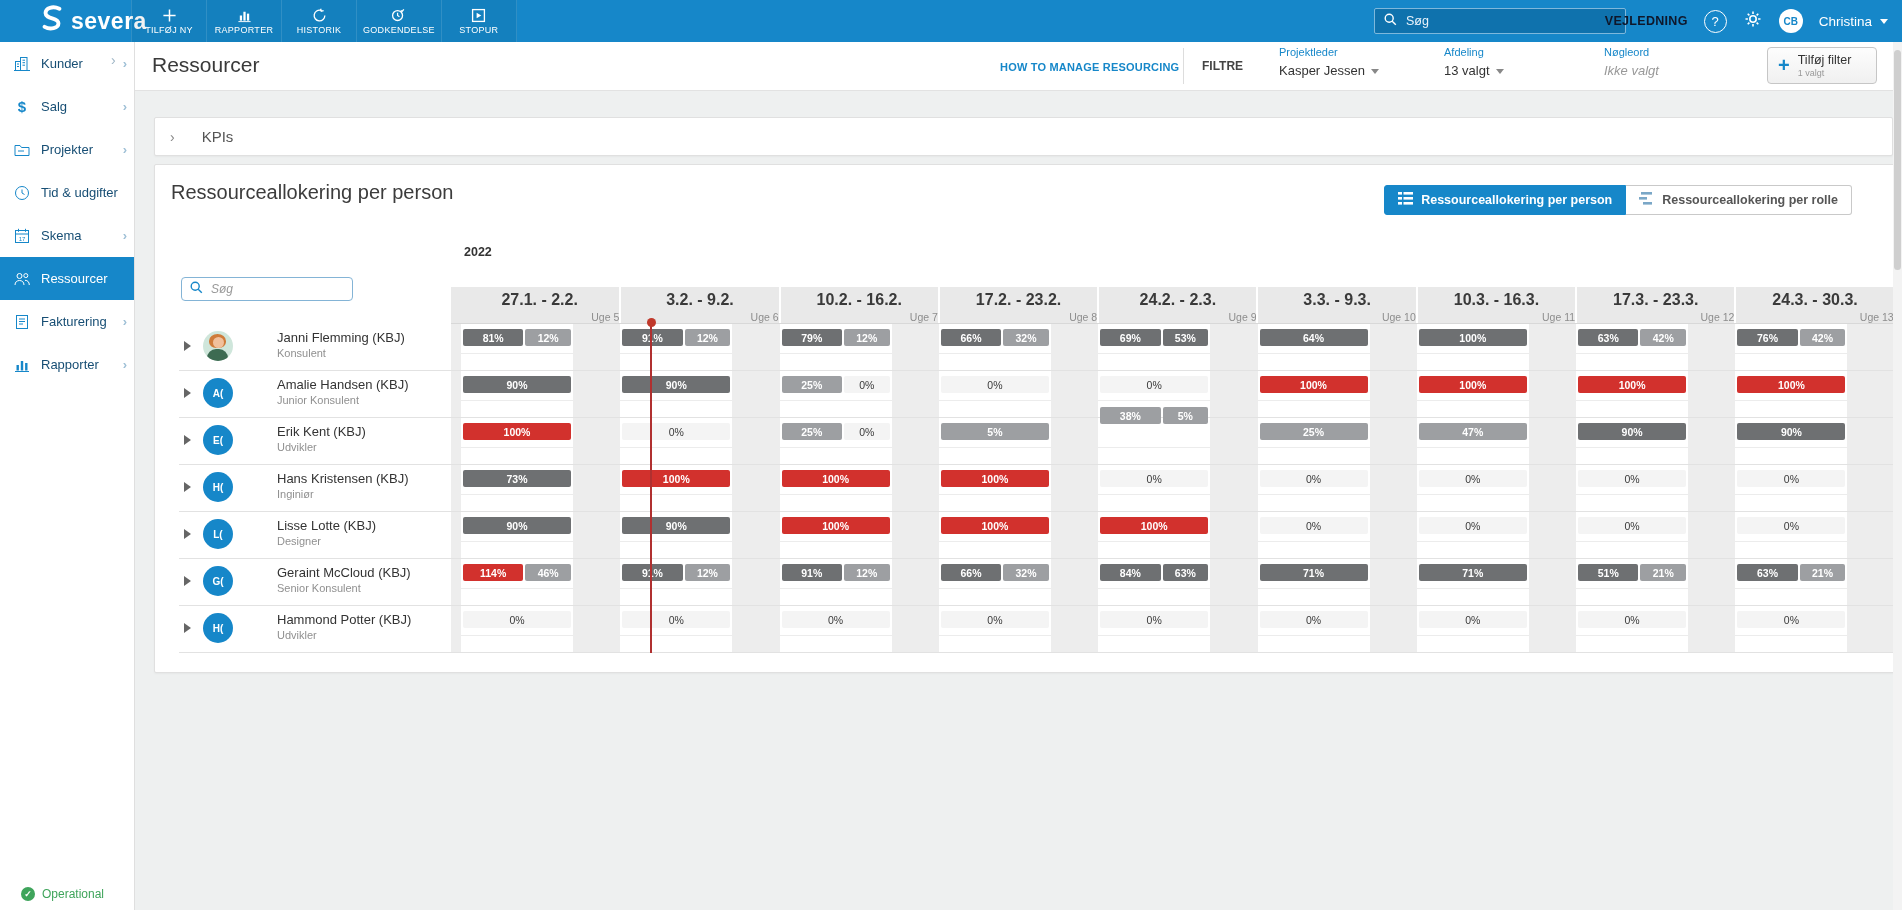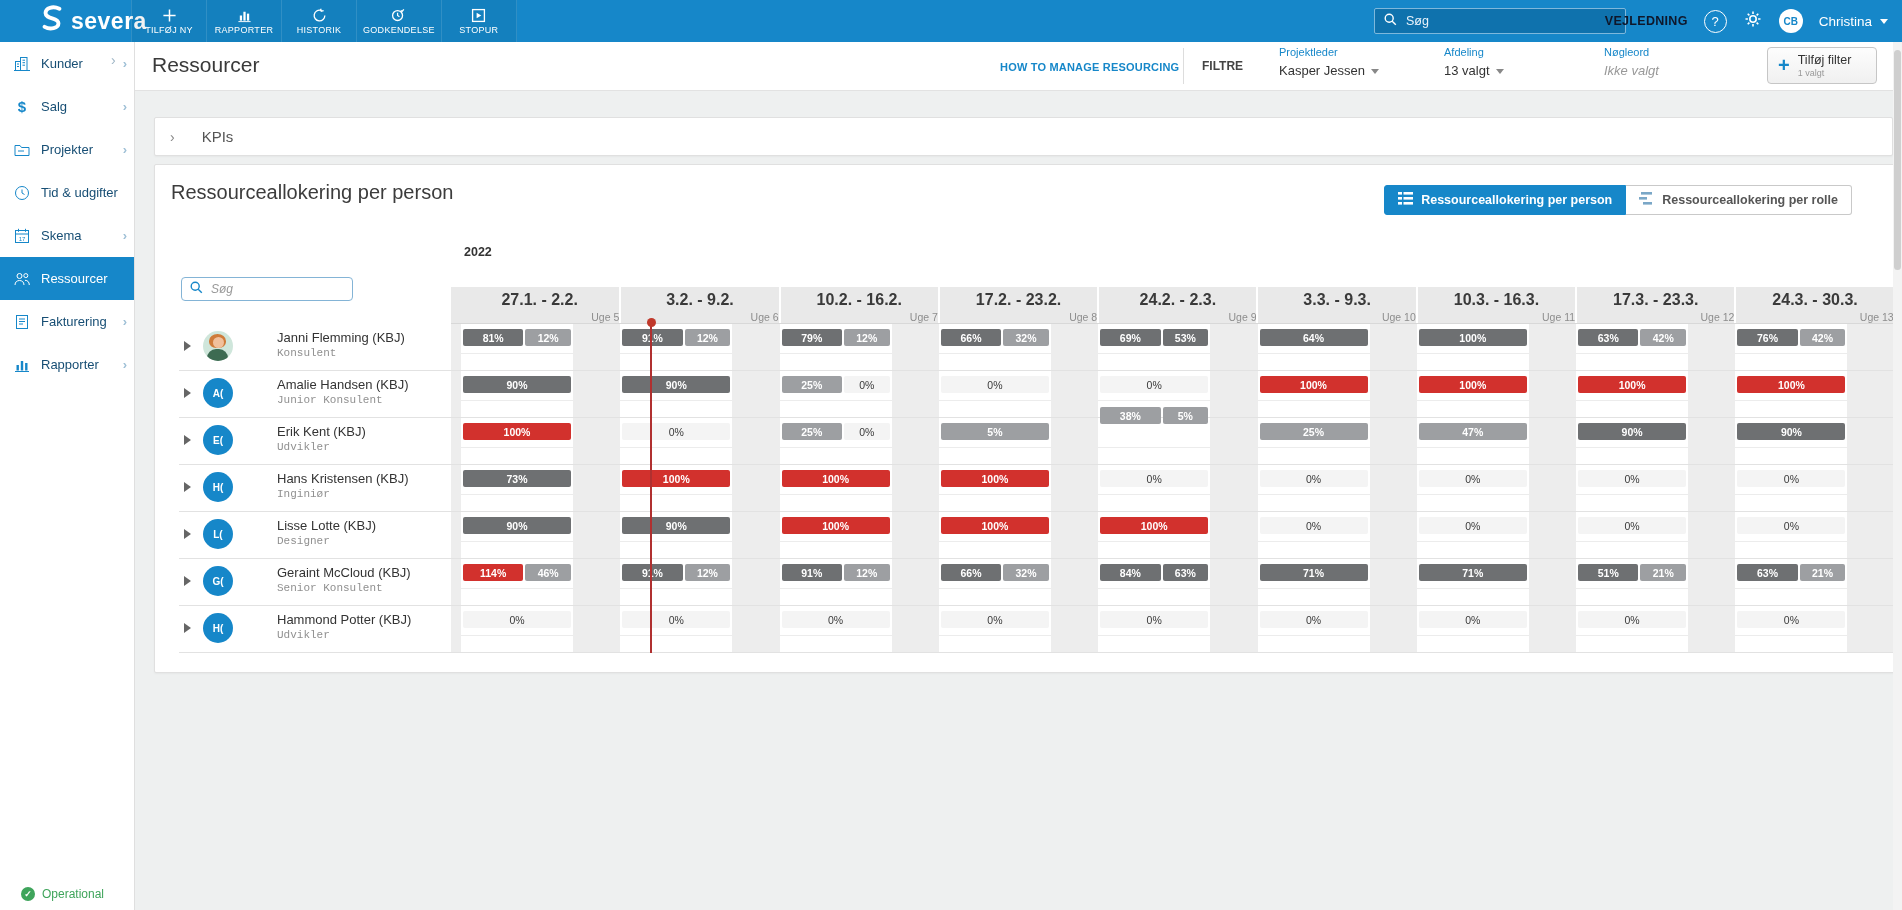--- a/index.html
+++ b/index.html
@@ -133,21 +133,21 @@
   .prow{position:absolute;left:0;width:296px;height:47px;}
   .ptri{position:absolute;left:29px;top:18px;width:0;height:0;border-top:5px solid transparent;
         border-bottom:5px solid transparent;border-left:7px solid #666;cursor:pointer;}
   .pavatar{position:absolute;left:48px;top:8px;width:30px;height:30px;border-radius:50%;background:#1687c9;
         color:#fff;font-size:10px;font-weight:bold;display:flex;align-items:center;justify-content:center;}
   .pavatar.photo{background:#cfe6db;overflow:hidden;}
   .ph-hair{position:absolute;left:6px;top:3px;width:17px;height:14px;border-radius:50% 50% 42% 42%;background:#cf7b3a;}
   .ph-face{position:absolute;left:10px;top:6px;width:11px;height:11px;border-radius:50%;background:#f1c09c;}
   .ph-body{position:absolute;left:4px;top:18px;width:21px;height:14px;border-radius:9px 9px 0 0;background:#3d6b52;}
   .pname{position:absolute;left:122px;top:7px;font-size:13px;color:#333;white-space:nowrap;}
-  .prole{position:absolute;left:122px;top:24px;font-size:11px;color:#909090;white-space:nowrap;font-family:Liberation Mono, monospace;}
+  .prole{position:absolute;left:122px;top:24px;font-size:11px;color:#909090;white-space:nowrap;}
   
   .sbar{position:absolute;right:0;top:42px;width:9px;bottom:0;background:#f3f3f3;z-index:60;}
   .sbar .thumb{position:absolute;left:1px;width:7px;top:8px;height:220px;background:#cfcfcf;border-radius:4px;cursor:grab;}
 </style>
 </head>
 <body>
 
 <div class="app">
 
   <div class="topbar">

